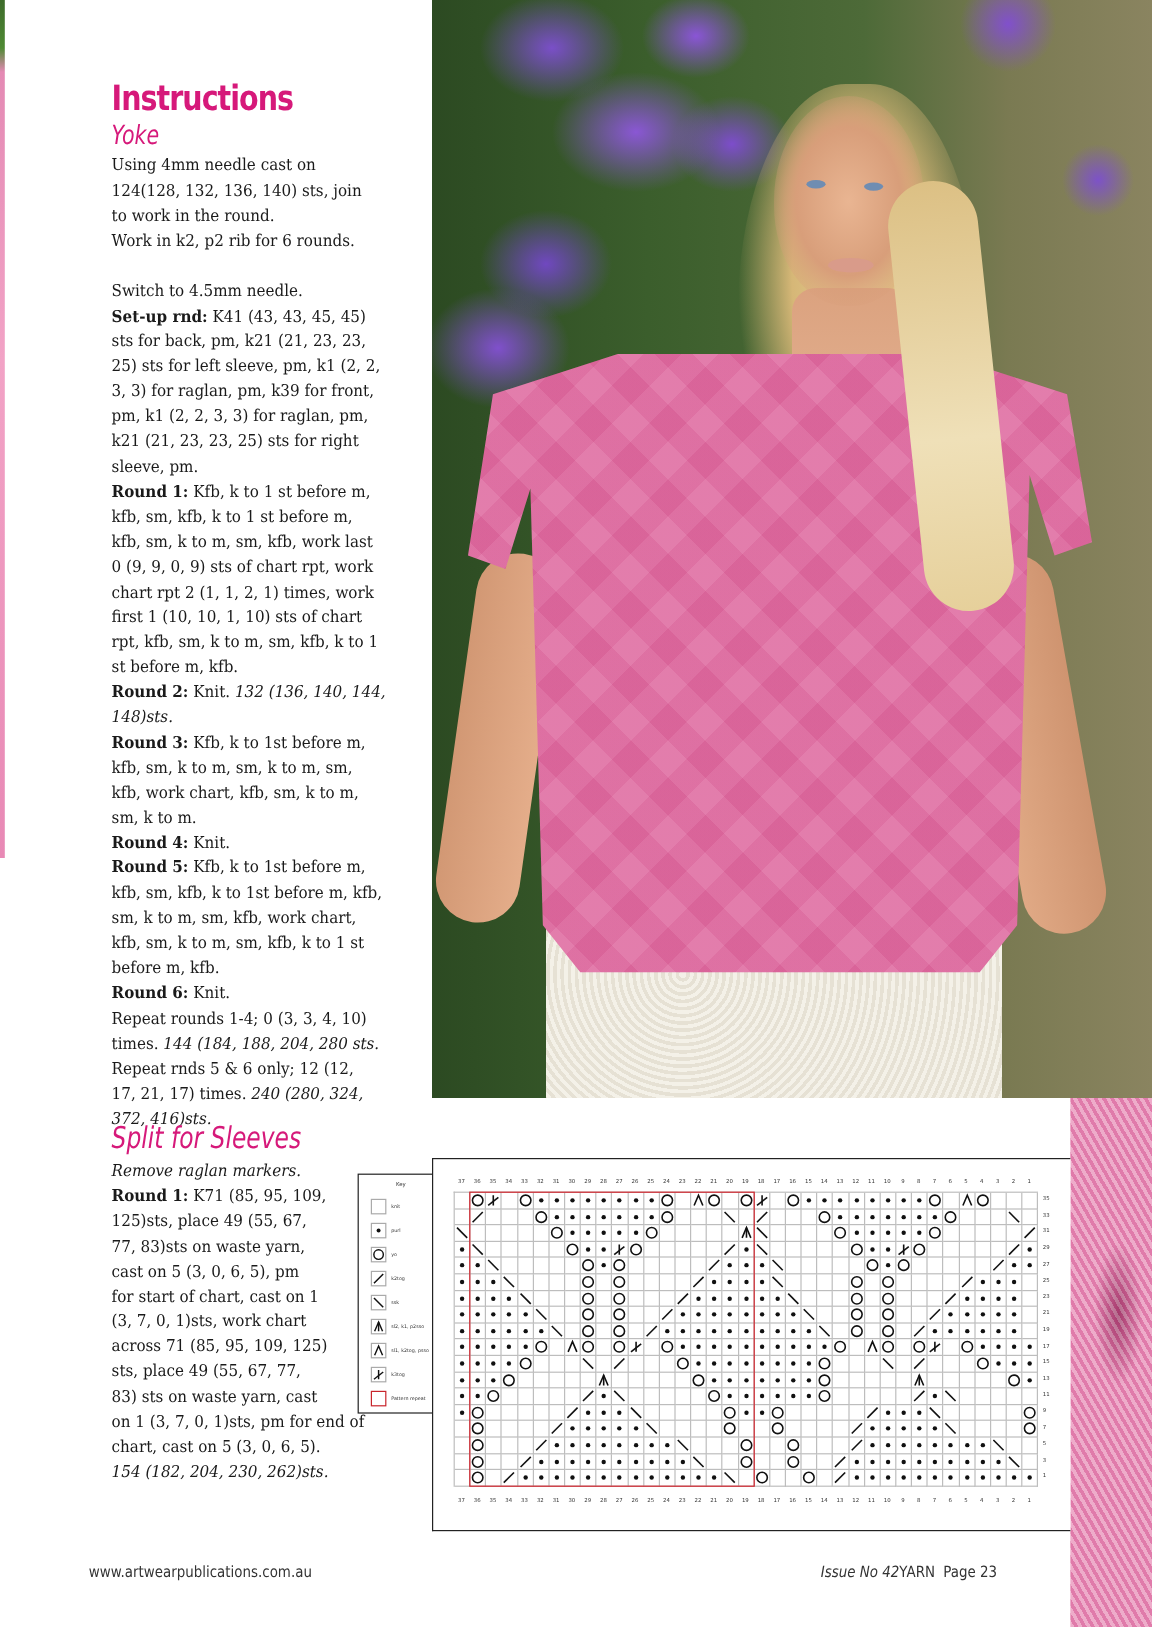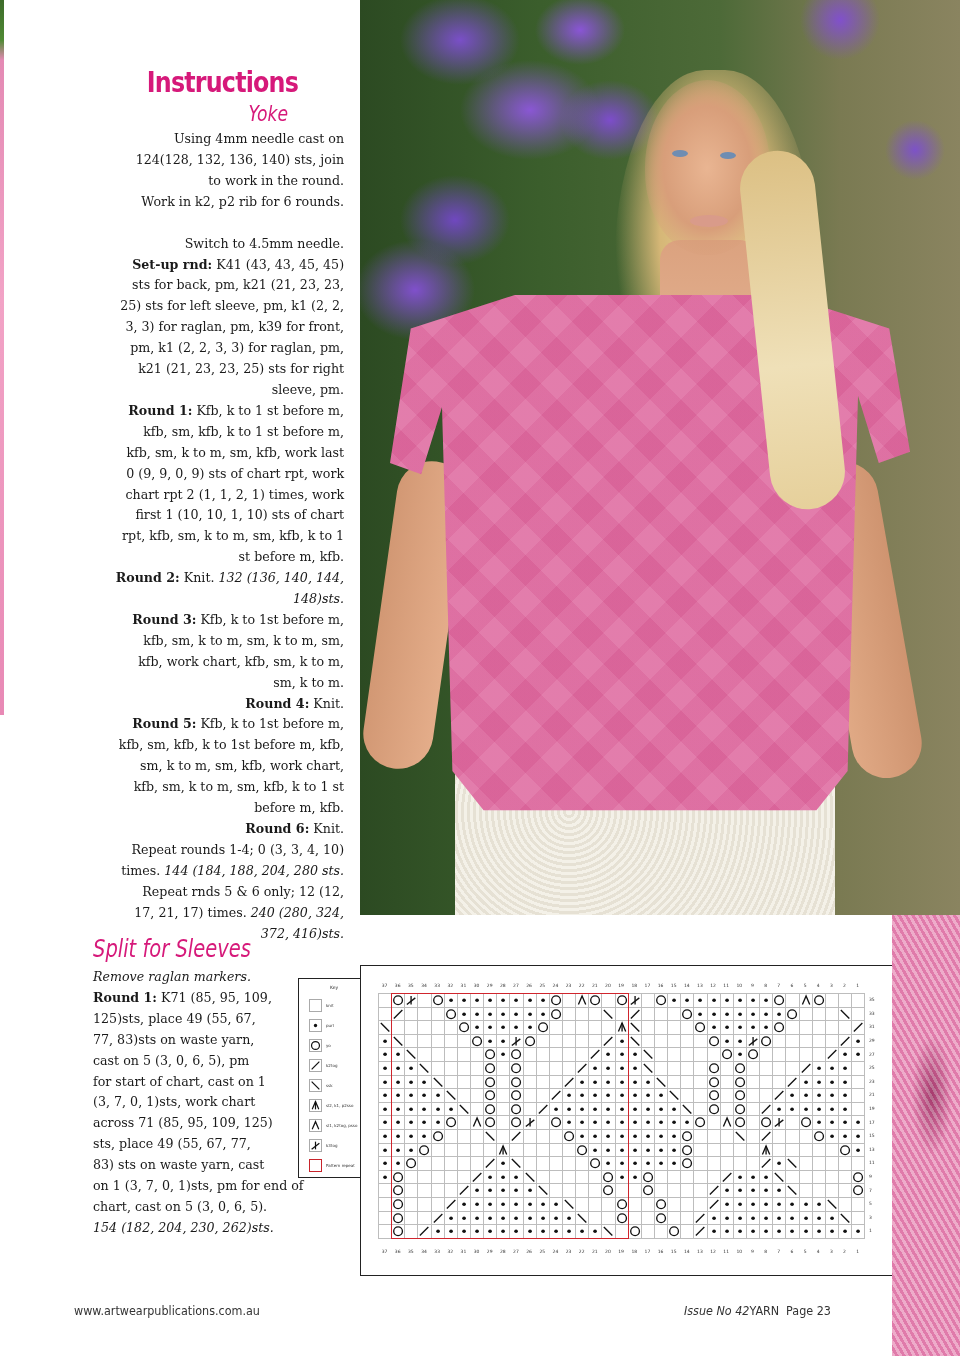--- a/index.html
+++ b/index.html
@@ -3,21 +3,21 @@
 <meta charset="utf-8">
 <style>
   * { box-sizing: border-box; margin: 0; padding: 0; }
   html, body { width: 960px; height: 1356px; background: #ffffff; overflow: hidden; }
   body { position: relative; font-family: "DejaVu Serif", serif; color: #1a1a1a; }
 
   
   .left-strip { position: absolute; left: 0; top: 0; width: 4px; height: 715px;
     background: linear-gradient(180deg, #3d6b2a 0px, #4f8a34 40px, #e48ab4 60px, #f2a3c6 300px, #e889b5 715px); }
 
-  .text-col { position: absolute; left: 93px; top: 64px; width: 250px; text-align: right; }
+  .text-col { position: absolute; left: 93px; top: 64px; width: 250px; }
   .h-instructions { font-family: "DejaVu Sans", sans-serif; font-size: 29px; font-weight: bold;
     color: #d6197a; letter-spacing: -1px; line-height: 36px; transform: scaleX(0.82); transform-origin: left; }
   .h-sub { font-family: "DejaVu Sans", sans-serif; font-size: 22px; color: #d6197a;
     line-height: 28px; transform: scaleX(0.78); transform-origin: left; font-style: italic; }
   .para { font-size: 13.6px; line-height: 20.9px; transform: scaleX(0.93); transform-origin: left; width: 270px; }
   .para b { font-weight: bold; }
   .para i { font-style: italic; }
   .gap { height: 21px; }
 
   .split-col { position: absolute; left: 93px; top: 932px; width: 240px; }

